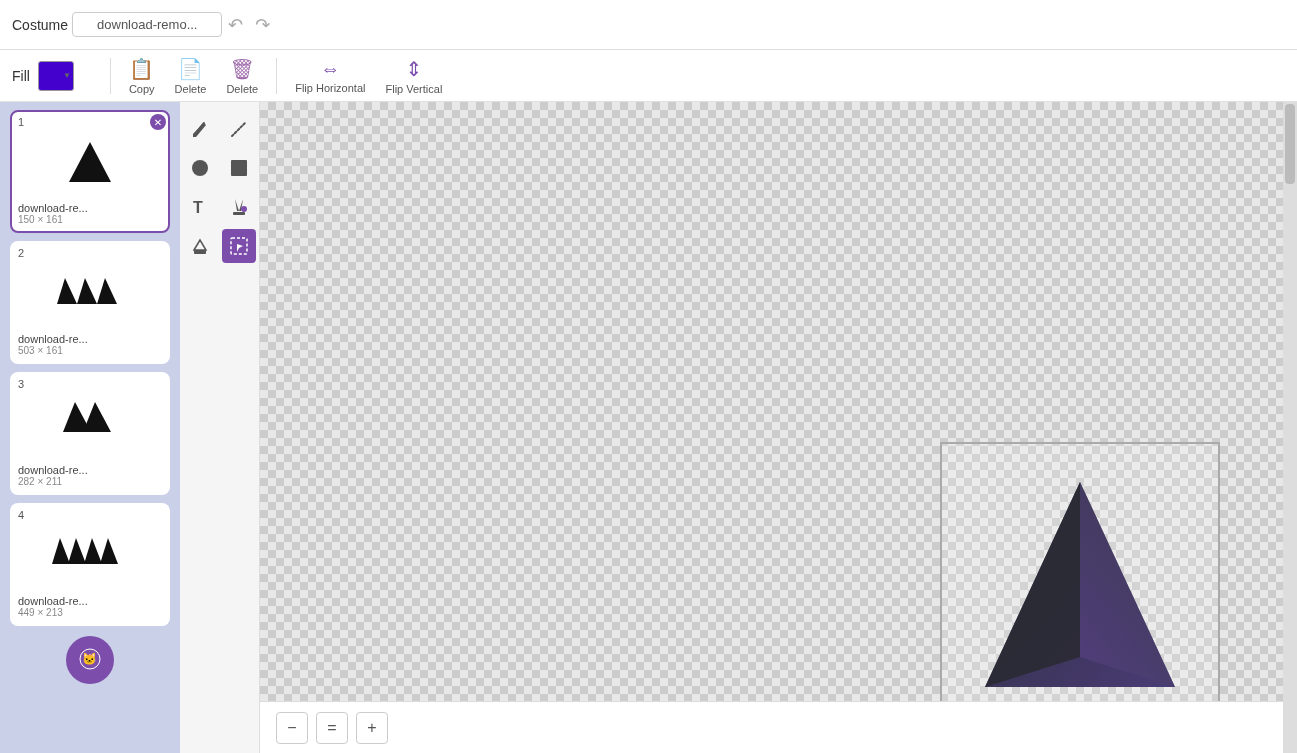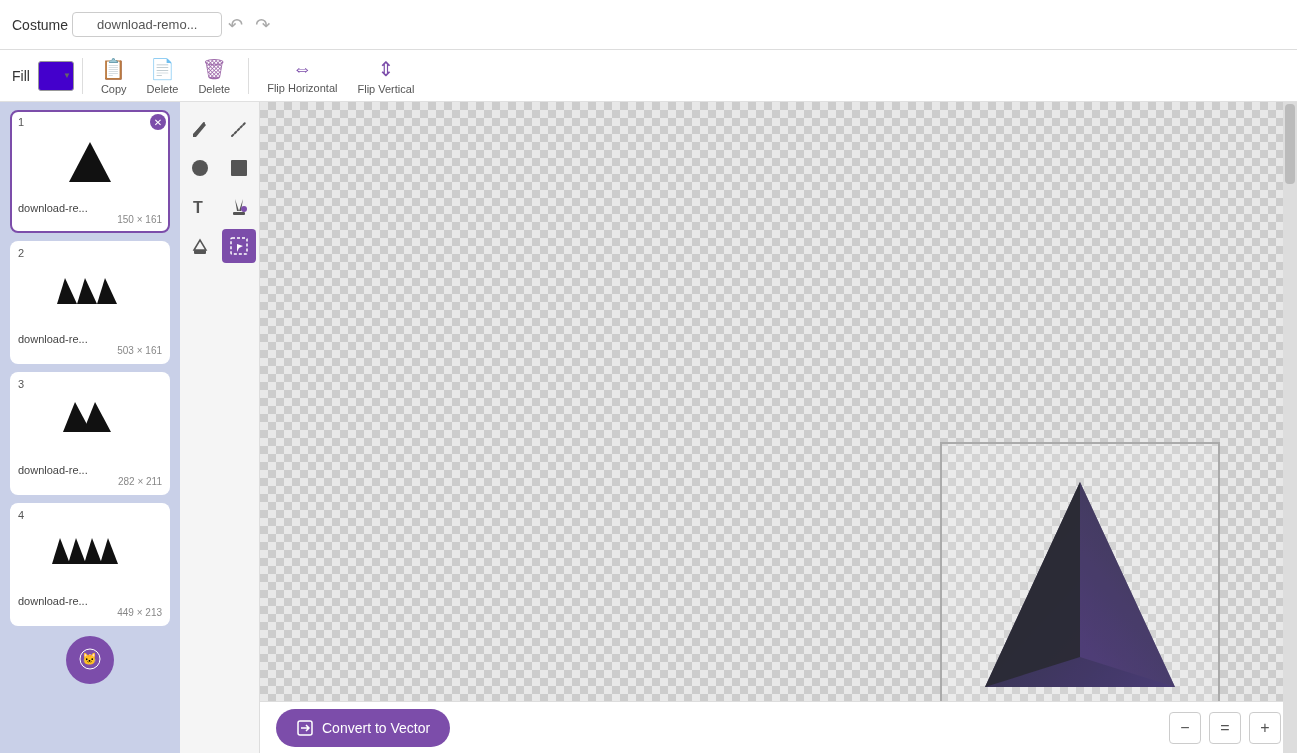--- a/index.html
+++ b/index.html
@@ -21,21 +21,21 @@
       font-size: 18px; color: #aaa; padding: 4px 6px;
       border-radius: 4px;
     }
 
     
     .toolbar-row {
       display: flex; align-items: center; gap: 0;
       background: #fff; padding: 4px 12px; border-bottom: 1px solid #e0e0e0;
       height: 52px; flex-shrink: 0;
     }
-    .fill-section { display: flex; align-items: center; gap: 8px; margin-right: 0; }
+    .fill-section { display: flex; align-items: center; gap: 8px; margin-right: 28px; }
     .fill-label { font-size: 14px; color: #333; }
     .fill-color-btn {
       width: 36px; height: 30px; background: #4400cc;
       border: 1px solid #999; border-radius: 3px; cursor: pointer;
       display: flex; align-items: center; justify-content: flex-end; padding-right: 2px;
     }
     .fill-arrow { font-size: 8px; color: #666; }
     .toolbar-divider { width: 1px; background: #ddd; height: 36px; margin: 0 8px; }
     .tool-btn {
       display: flex; flex-direction: column; align-items: center; justify-content: center;
@@ -66,21 +66,21 @@
       position: absolute; top: 2px; right: 2px;
       background: #7c4daa; border: none; border-radius: 50%;
       width: 16px; height: 16px; font-size: 10px; color: #fff;
       cursor: pointer; display: flex; align-items: center; justify-content: center;
     }
     .costume-preview {
       display: flex; align-items: center; justify-content: center;
       height: 70px; margin-top: 10px;
     }
     .costume-name-text { font-size: 11px; color: #444; text-align: left; margin-top: 4px; white-space: nowrap; overflow: hidden; text-overflow: ellipsis; }
-    .costume-size { font-size: 10px; color: #888; text-align: right; }
+    .costume-size { font-size: 10px; color: #888; text-align: left; }
     .add-costume-btn {
       position: absolute; bottom: 10px; left: 50%; transform: translateX(-50%);
       width: 48px; height: 48px; background: #7c4daa; border: none; border-radius: 50%;
       cursor: pointer; display: flex; align-items: center; justify-content: center;
     }
 
     
     .tools-panel {
       width: 80px; background: #f5f5f5; border-right: 1px solid #ddd;
       display: flex; flex-direction: column; align-items: center;
@@ -345,27 +345,20 @@
 
         <div class="canvas-selection-box"></div>
       </div>
     </div>
 
     <div class="canvas-scrollbar-v">
       <div class="canvas-scrollbar-handle"></div>
     </div>
 
     <div class="bottom-bar">
-      <button class="convert-btn">
-        <svg width="18" height="18" viewBox="0 0 18 18" fill="white">
-          <rect x="2" y="2" width="14" height="14" rx="2" fill="none" stroke="white" stroke-width="1.5"></rect>
-          <path d="M5 9 L13 9 M10 6 L13 9 L10 12" stroke="white" stroke-width="1.5" fill="none"></path>
-        </svg>
-        <span>Convert to Vector</span>
-      </button>
       <div class="zoom-controls">
         <button class="zoom-btn">
           <span>−</span>
         </button>
         <button class="zoom-btn">
           <span>=</span>
         </button>
         <button class="zoom-btn">
           <span>+</span>
         </button>

